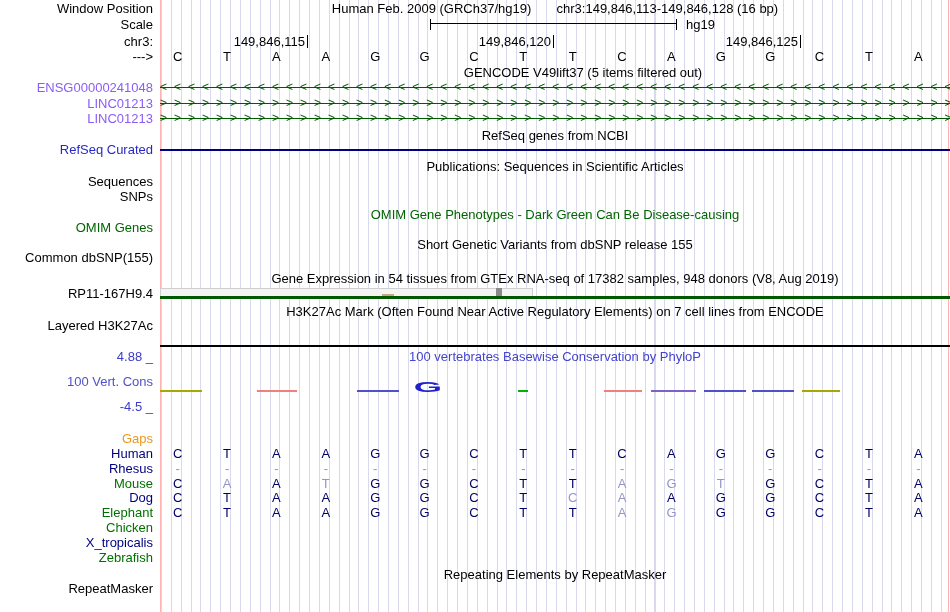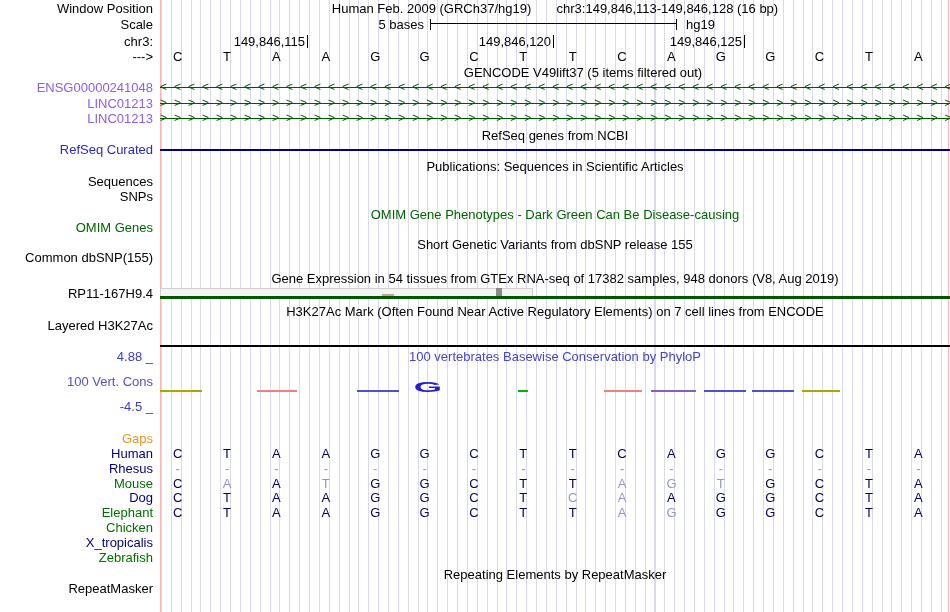--- a/index.html
+++ b/index.html
@@ -40,29 +40,28 @@
   <div class="vline" style="left:948px;"></div>
 
   <div class="lab" style="top:2px;">Window Position</div>
   <div class="ctitle" style="top:2px;">
     <span>Human Feb. 2009 (GRCh37/hg19)</span>
     <span style="display:inline-block;width:18px;"></span>
     <span>chr3:149,846,113-149,846,128 (16 bp)</span>
   </div>
 
   <div class="lab" style="top:18px;">Scale</div>
-  <div style="position:absolute;left:160px;top:18px;width:264px;text-align:right;height:14px;line-height:14px;">5 bases</div>
   <div id="scalebar"></div>
   <div style="position:absolute;left:686px;top:18px;height:14px;line-height:14px;">hg19</div>
 
   <div class="lab" style="top:35px;">chr3:</div>
   <div id="ruler-ticks">
       <div class="tick" style="width: 148px;">149,846,115</div>
       <div class="tick" style="width: 394px;">149,846,120</div>
-      <div class="tick" style="width: 585px;">149,846,125</div>
+      <div class="tick" style="width: 641px;">149,846,125</div>
     </div>
 
   <div class="lab" style="top:50px;">---&gt;</div>
   <div class="cols" style="top:50px;" id="seq-row">
       <span>C</span>
       <span>T</span>
       <span>A</span>
       <span>A</span>
       <span>G</span>
       <span>G</span>

